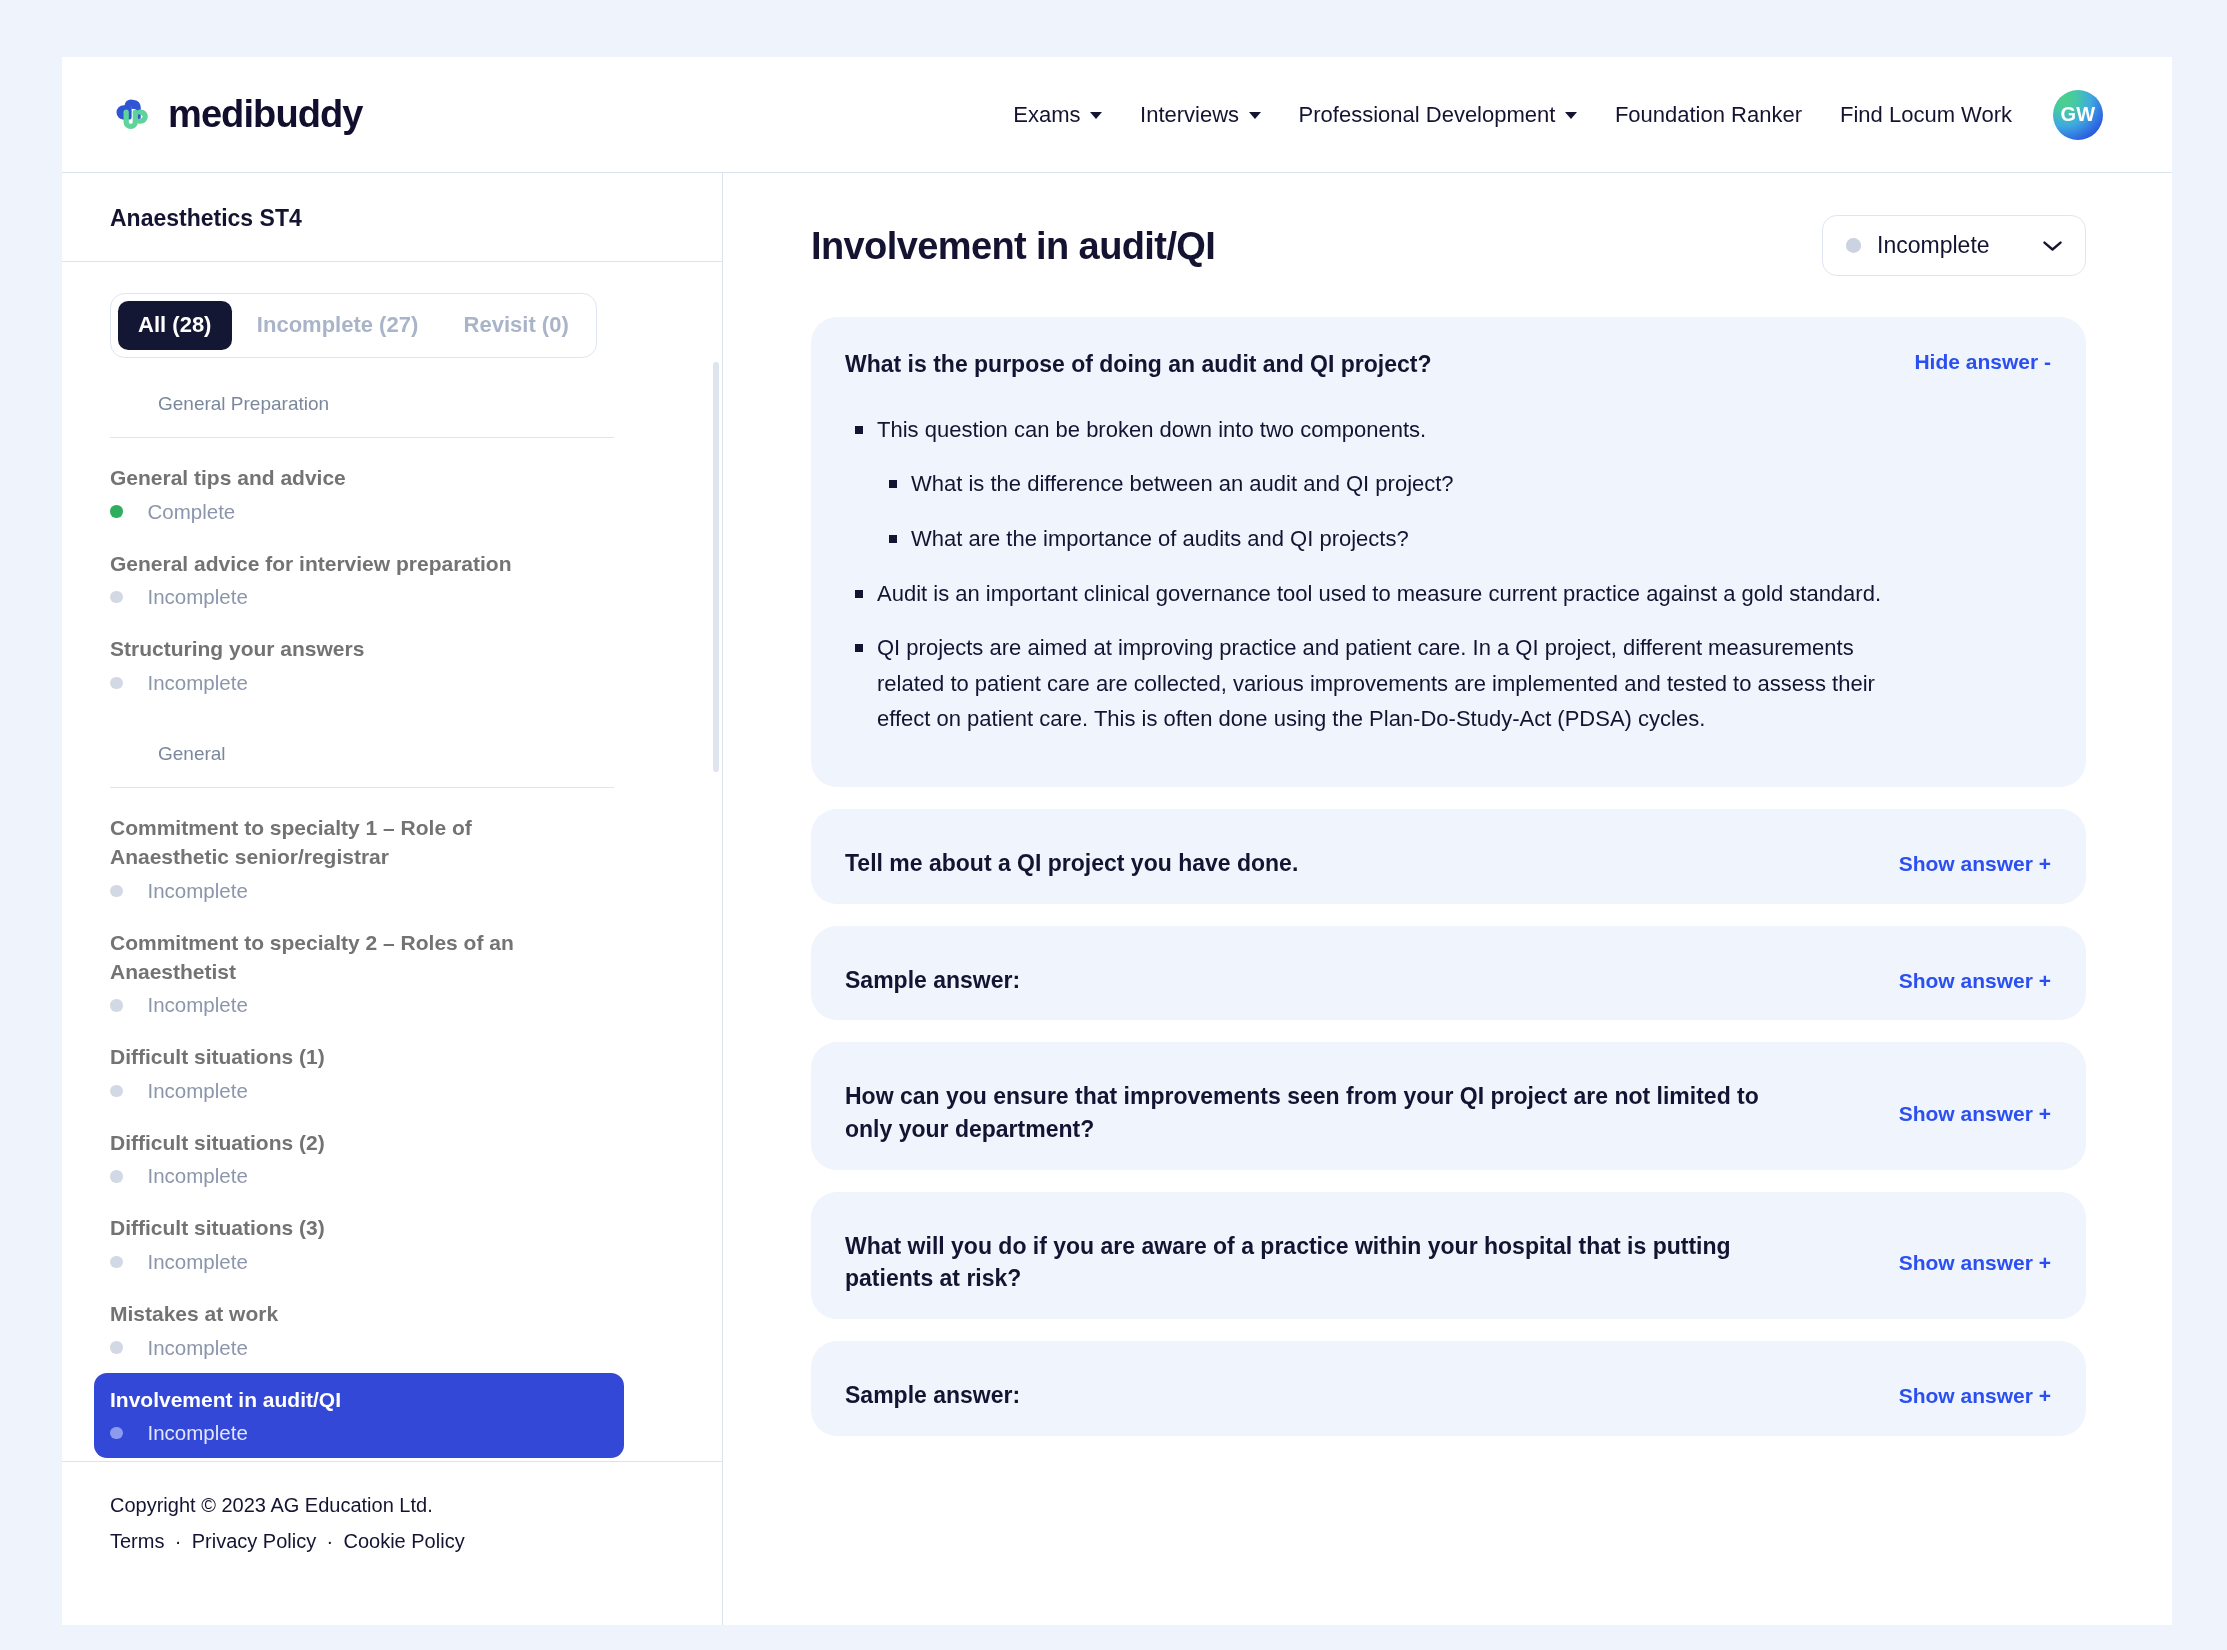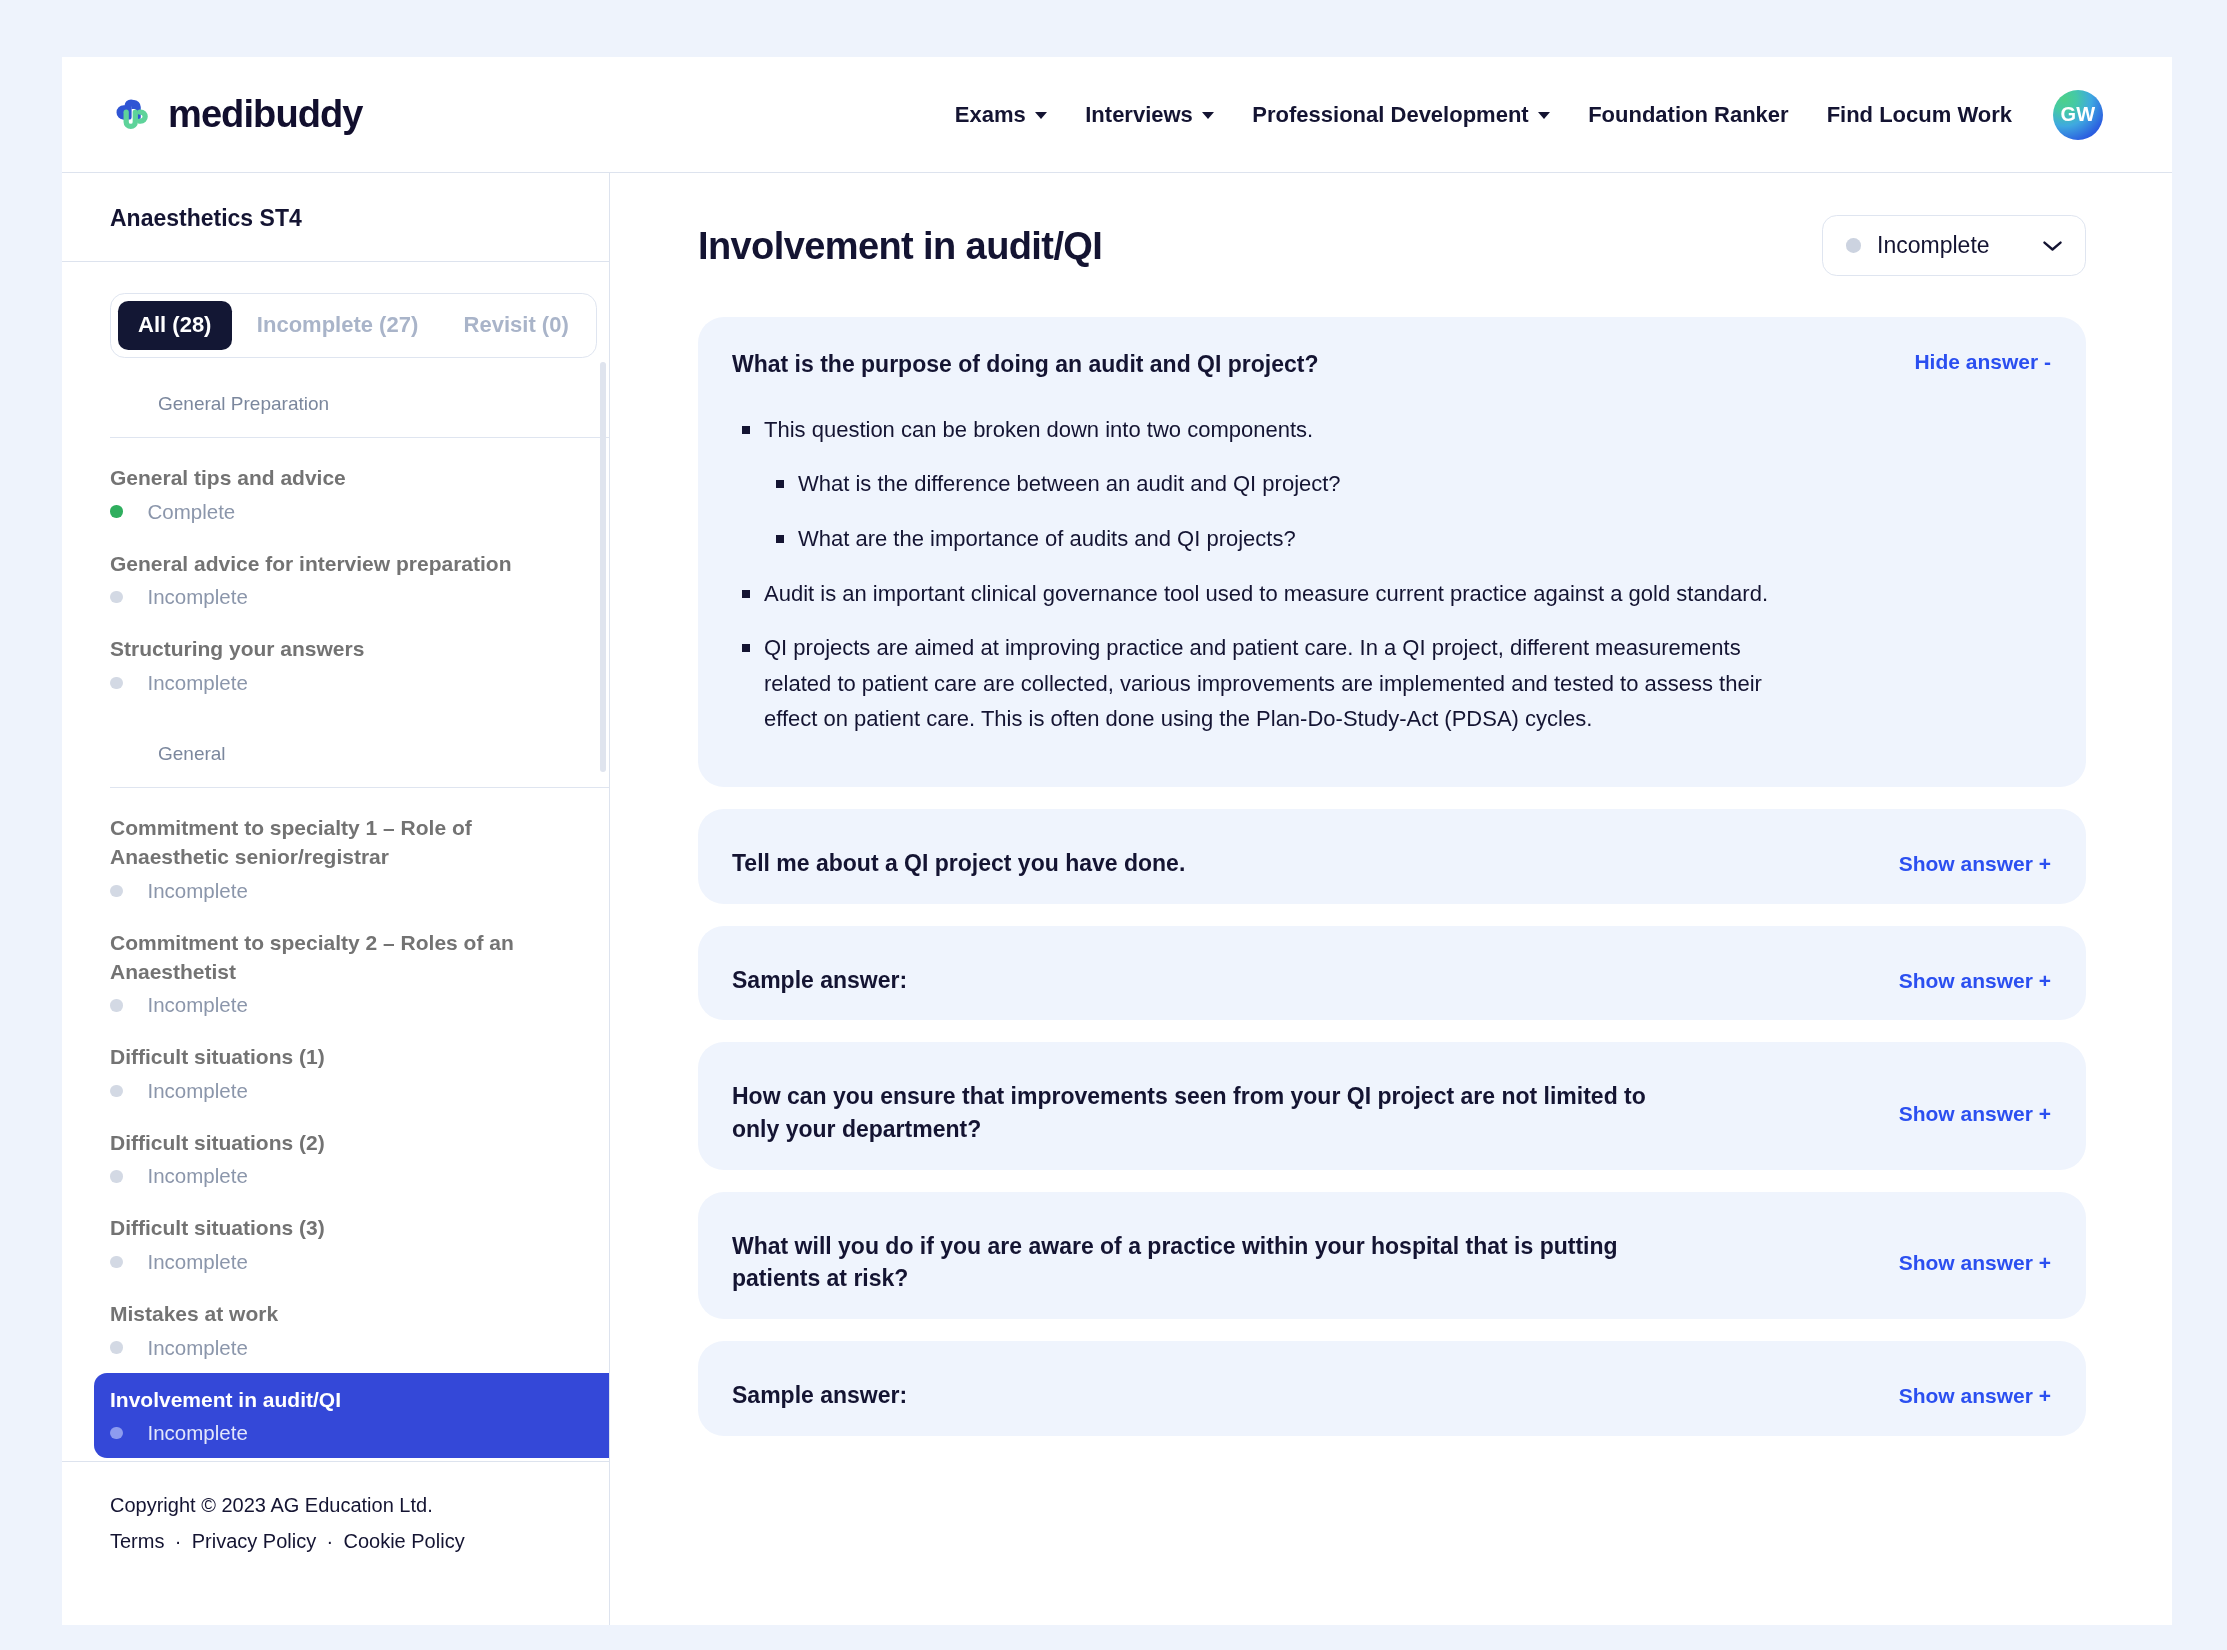--- a/index.html
+++ b/index.html
@@ -46,21 +46,21 @@
   .nav-links {
     display: flex;
     align-items: center;
     gap: 38px;
   }
   .nav-link {
     display: flex;
     align-items: center;
     gap: 9.5px;
     font-size: 22px;
-    font-weight: 700;
+    font-weight: 400;
     color: #141432;
     white-space: nowrap;
     cursor: pointer;
   }
   .caret {
     width: 0; height: 0;
     border-left: 6.6px solid transparent;
     border-right: 6.6px solid transparent;
     border-top: 7.3px solid #141432;
     display: inline-block;
@@ -78,21 +78,21 @@
     letter-spacing: 0.4px;
     cursor: pointer;
     flex: none;
   }
 
   
   .body-split { display: flex; height: calc(1568px - 116px); }
 
   
   .sidebar {
-    width: 548px;
+    width: 661px;
     flex: none;
     border-right: 1.5px solid #dde3ee;
     display: flex;
     flex-direction: column;
   }
   .course-title-wrap {
     padding: 32px 0 29px 48px;
     border-bottom: 1.5px solid #dde3ee;
   }
   .course-title {

